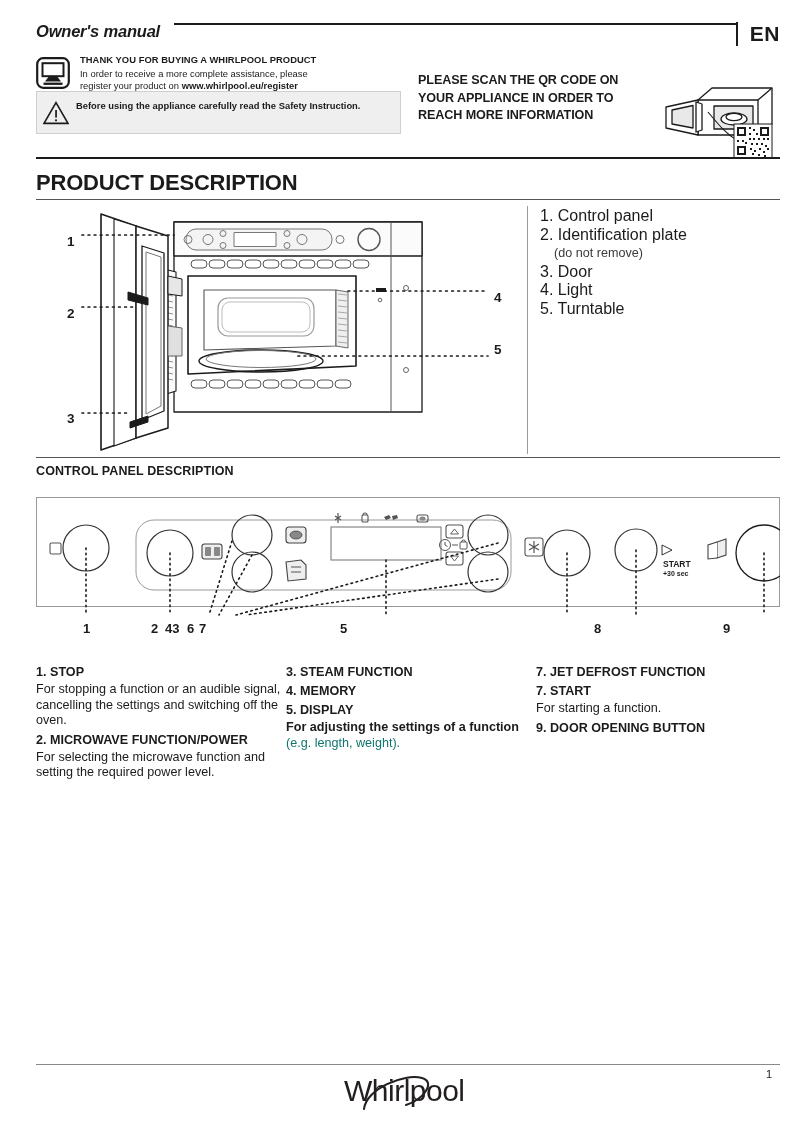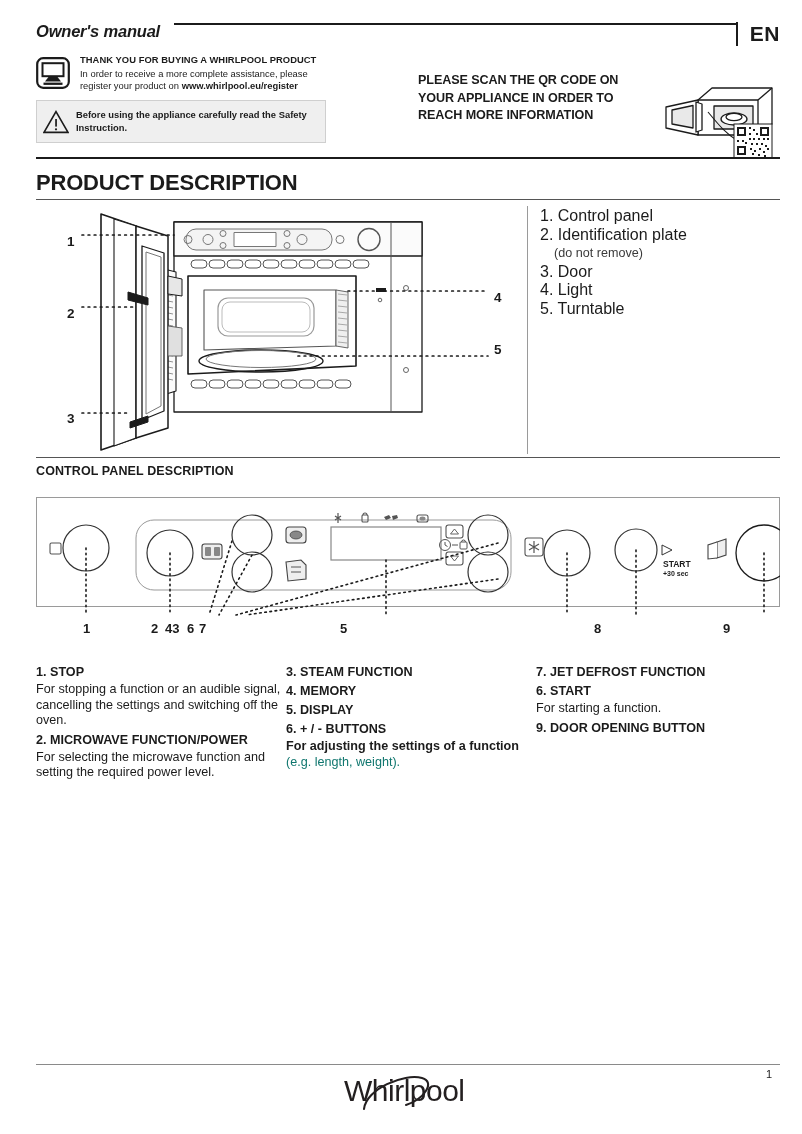--- a/index.html
+++ b/index.html
@@ -37,23 +37,23 @@
   
   .thankyou-wrap { position:absolute; left:36px; top:54px; width:370px; }
   .thankyou-top { display:flex; gap:10px; align-items:flex-start; }
   .monitor-icon { width:34px; height:32px; flex:none; margin-top:3px; }
   .thankyou-text { flex:1; }
   .ty-title { font-weight:bold; font-size:9.4px; letter-spacing:0.05px; margin-bottom:3px; }
   .ty-body { font-size:9.4px; line-height:11.6px; }
   .ty-body b { font-weight:bold; }
 
   .safety-box {
-    margin-top:9px; background:#efefef; border:1px solid #cfcfcf;
+    background:#efefef; border:1px solid #cfcfcf;
     padding:8px 8px 8px 6px; display:flex; gap:7px; align-items:flex-start;
-    width:290px;
+    width:365px;
   }
   .warn-icon { width:26px; height:24px; flex:none; margin-top:1px; }
   .safety-text { font-weight:bold; font-size:9.4px; line-height:12.4px; }
 
   
   .qr-wrap { position:absolute; left:418px; top:72px; width:362px; display:flex; gap:8px; }
   .qr-text {
     font-weight:bold; font-size:12.6px; line-height:17.5px; width:226px;
     letter-spacing:-0.1px;
   }
@@ -503,27 +503,26 @@
       <div class="item-head">1. STOP</div>
       <div class="item-body">For stopping a function or an audible signal, cancelling the settings and switching off the oven.</div>
       <div class="item-head">2. MICROWAVE FUNCTION/POWER</div>
       <div class="item-body">For selecting the microwave function and setting the required power level.</div>
     </div>
 
     <div class="col col2">
       <div class="item-head">3. STEAM FUNCTION</div>
       <div class="item-head">4. MEMORY</div>
       <div class="item-head">5. DISPLAY</div>
-      <div class="item-head">6. + / - BUTTONS</div>
       <div class="item-body"><b>For adjusting the settings of a function</b><span class="muted"> (e.g. length, weight).</span></div>
     </div>
 
     <div class="col col3">
       <div class="item-head">7. JET DEFROST FUNCTION</div>
-      <div class="item-head">6. START</div>
+      <div class="item-head">7. START</div>
       <div class="item-body">For starting a function.</div>
       <div class="item-head">9. DOOR OPENING BUTTON</div>
     </div>
 
   </div>
 
   <div class="footer-rule"></div>
   <div class="brand">
     <svg viewBox="0 0 150 44" width="150" height="44">
       <text x="0" y="32" font-family="Liberation Sans, sans-serif" font-size="30" fill="#231f20" letter-spacing="-0.5">Whirlpool</text>

